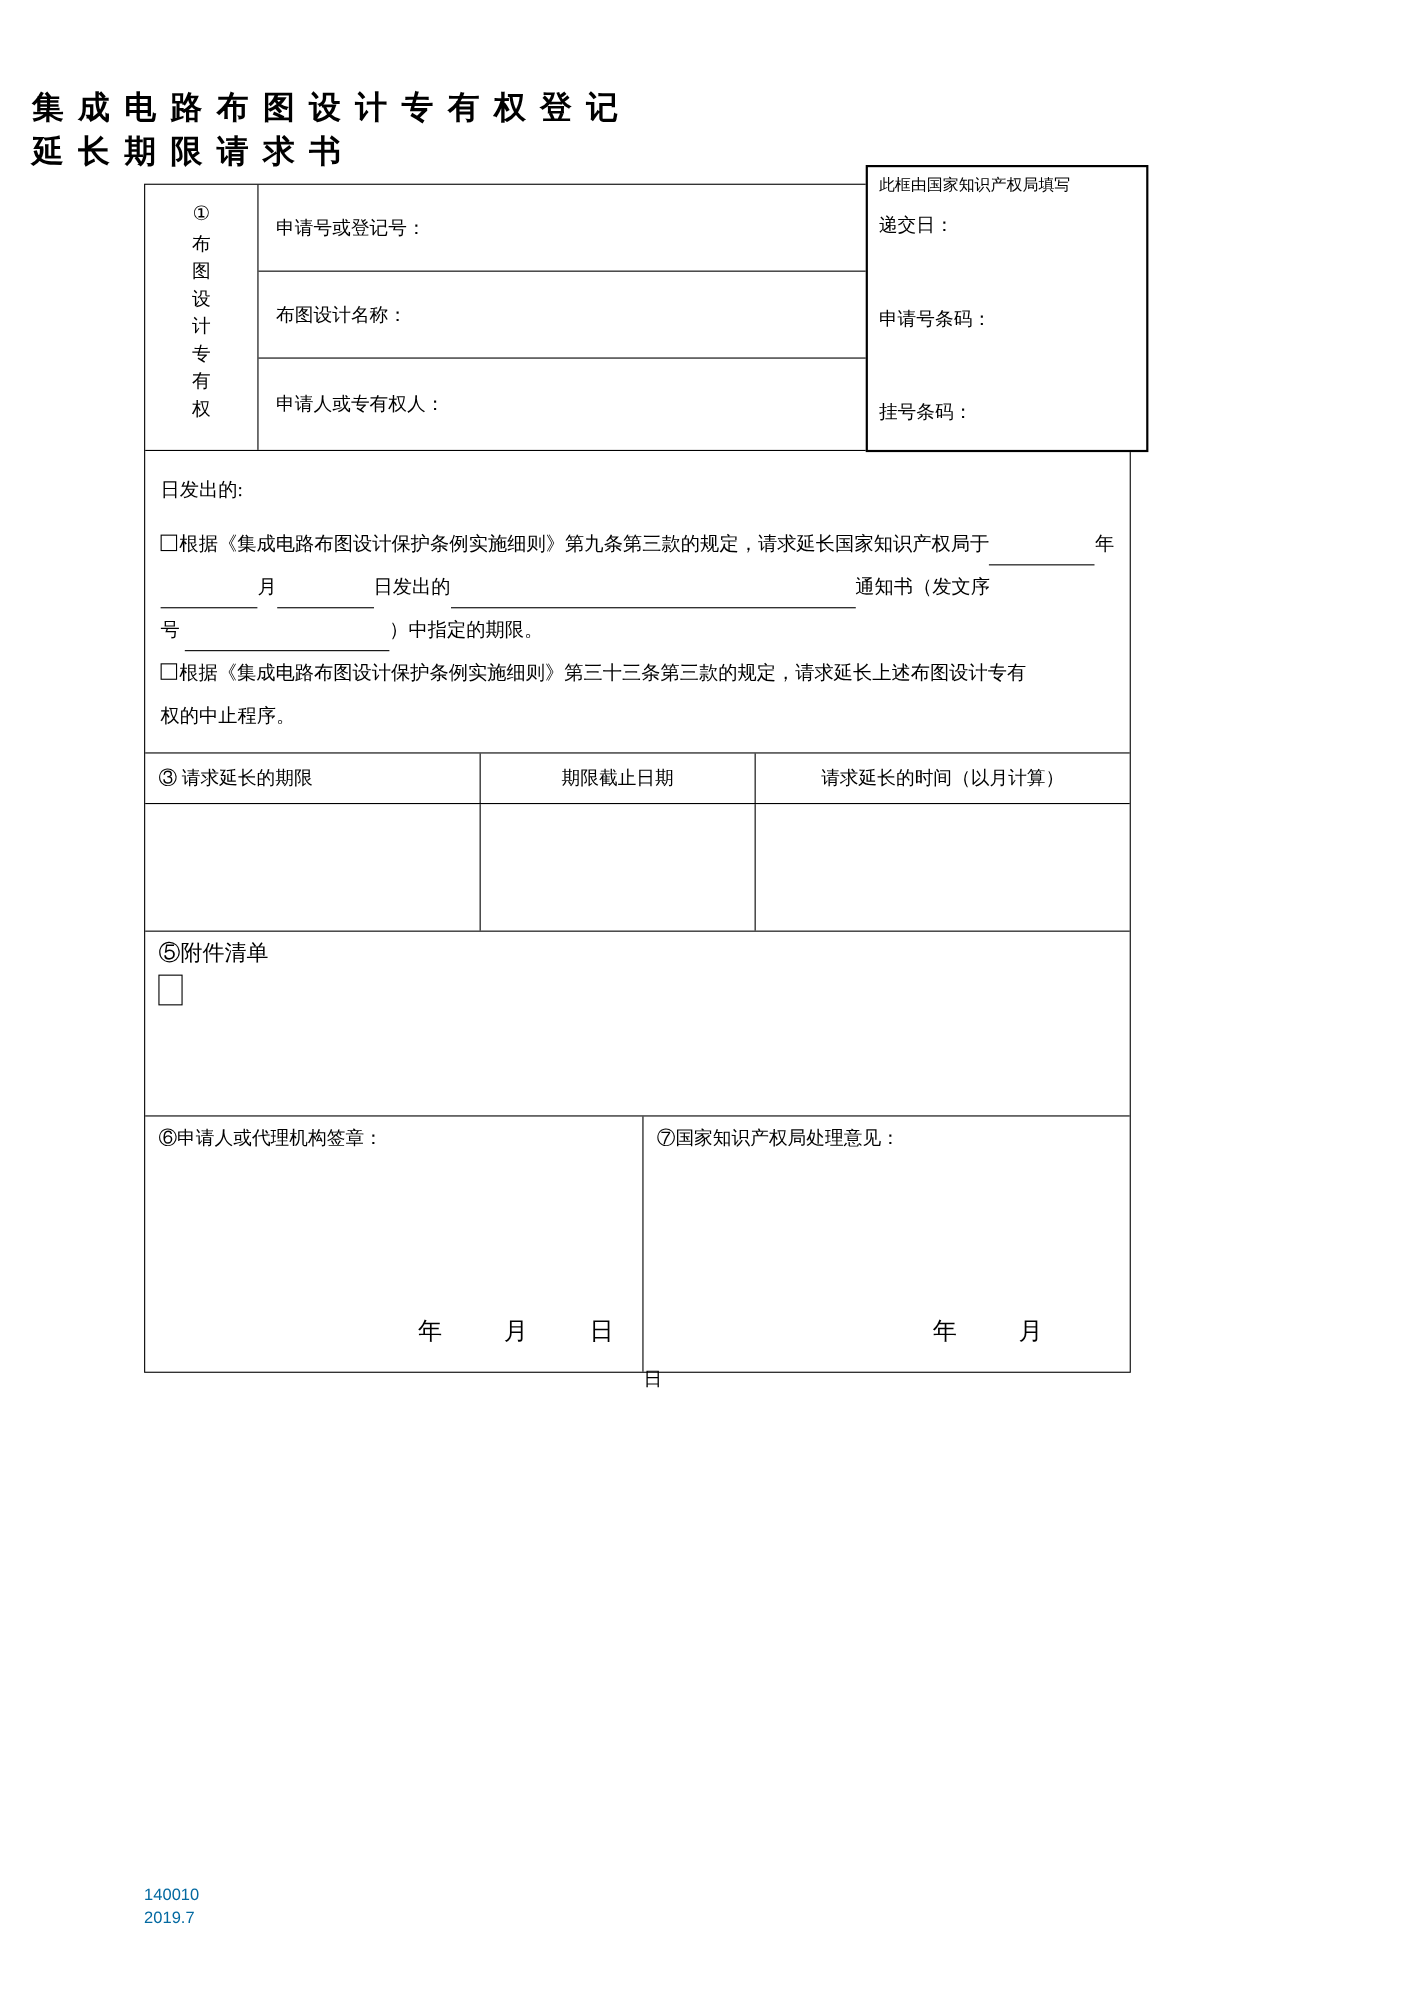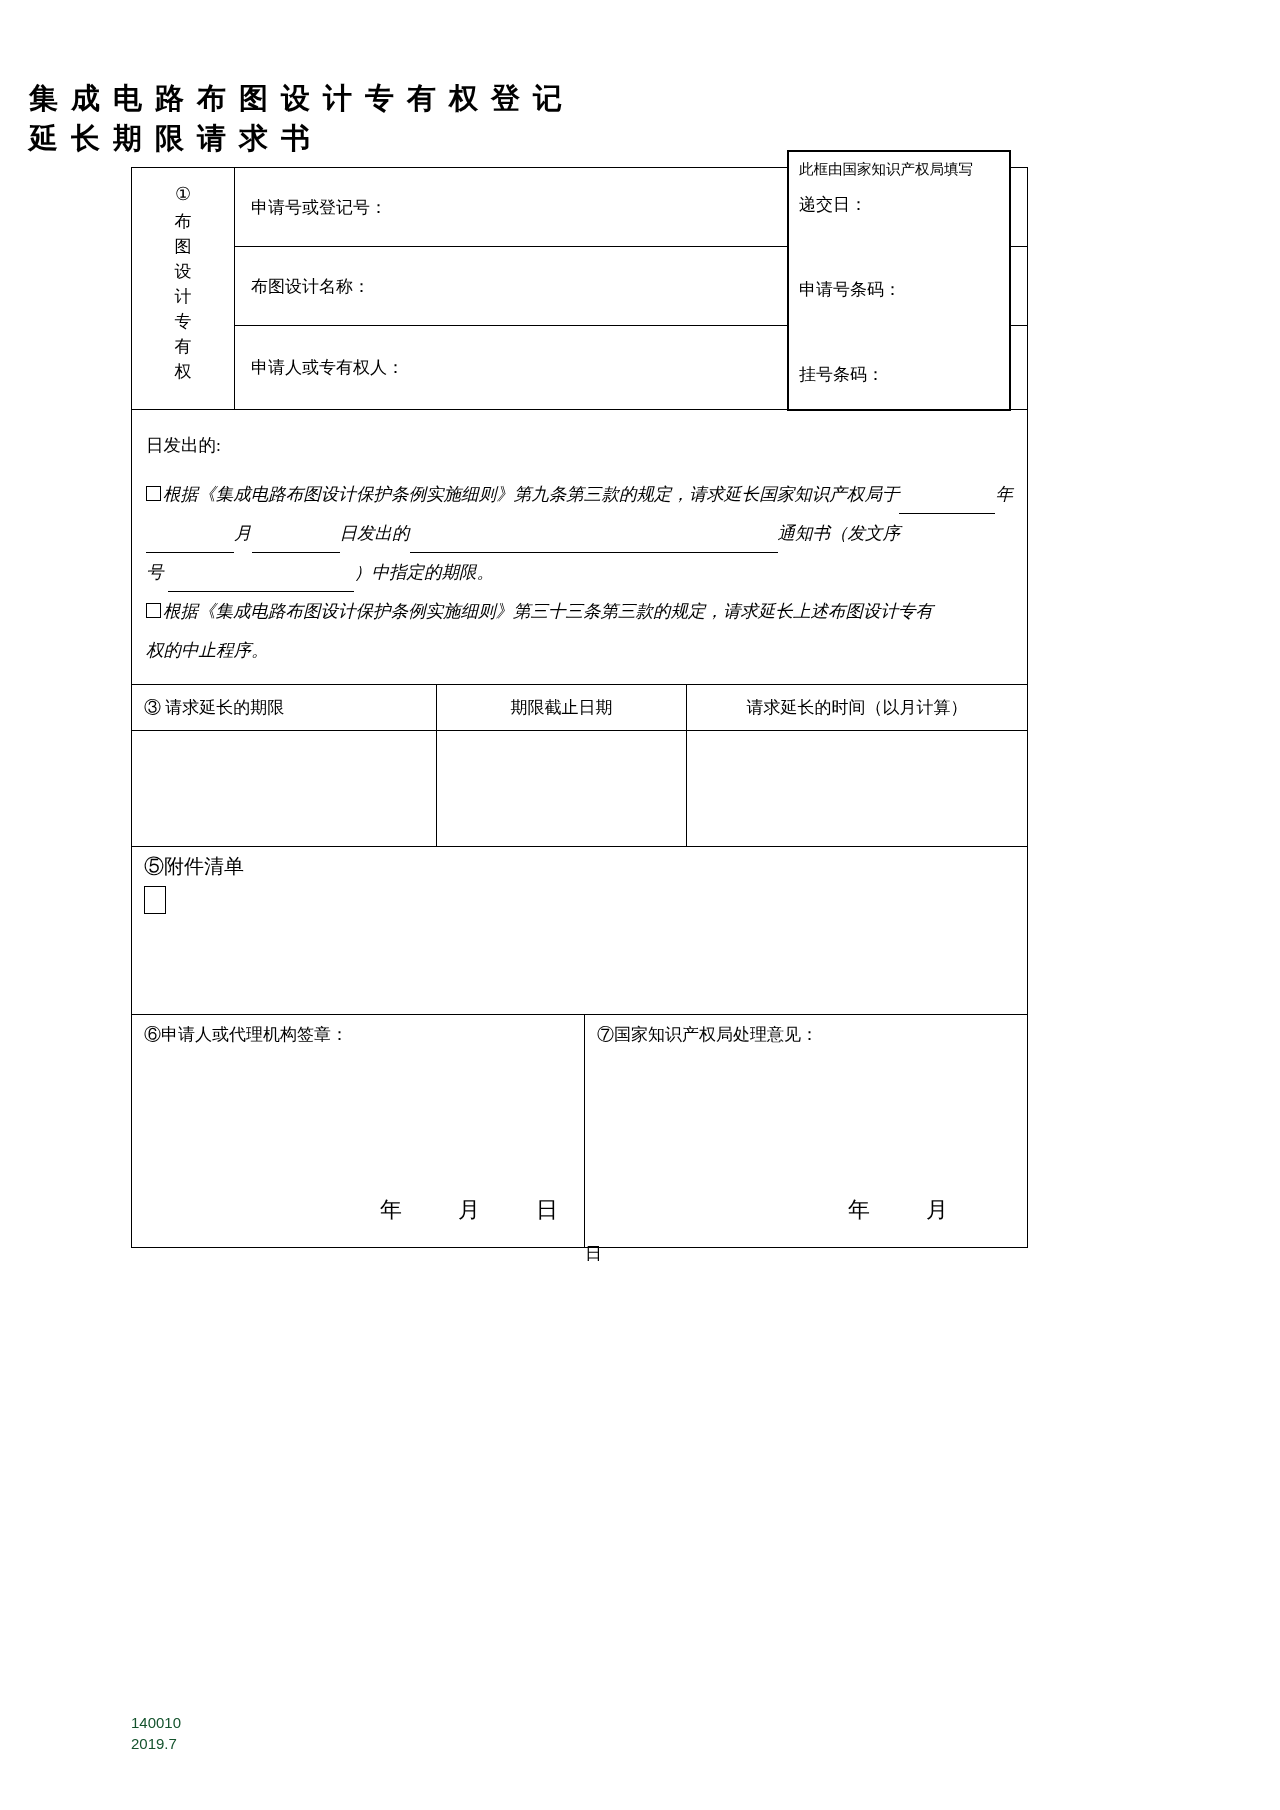--- a/index.html
+++ b/index.html
@@ -93,21 +93,21 @@
     align-items: center;
     font-size: 17px;
   }
   .sec1-row.last { border-bottom: none; height: 83px; }
 
   
   .official-box {
     position: absolute;
     left: 787px;
     top: 150px;
-    width: 224px;
+    width: 257px;
     height: 261px;
     border: 2.6px solid #000;
     box-sizing: border-box;
     background: #fff;
     padding: 6px 0 0 10px;
   }
   .official-head {
     font-size: 14.5px;
     line-height: 22px;
     margin-bottom: 14px;
@@ -125,21 +125,20 @@
     border-bottom: 1.2px solid #000;
     padding: 16px 14px 14px 14px;
     box-sizing: border-box;
     font-size: 17.5px;
     line-height: 39px;
   }
   .sec2-title { margin-bottom: 10px; }
   .cbrow {
     display: block;
     text-align: justify;
-    font-style: italic;
   }
   .cbox {
     display: inline-block;
     width: 15px;
     height: 15px;
     border: 1.6px solid #000;
     box-sizing: border-box;
     vertical-align: -1px;
     margin-right: 2px;
   }
@@ -233,21 +232,21 @@
   .sec7 .ymd-d { left: 0px; }
 
   
   .footer {
     position: absolute;
     left: 131px;
     top: 1712px;
     font-family: "Liberation Sans", "DejaVu Sans", sans-serif;
     font-size: 15px;
     line-height: 21px;
-    color: #14532d;
+    color: #0369a1;
   }
 </style>
 </head>
 <body>
 
 <div class="page">
 
   <div class="title-block">
     <div class="title-line">集成电路布图设计专有权登记</div>
     <div class="title-line">延长期限请求书</div>

